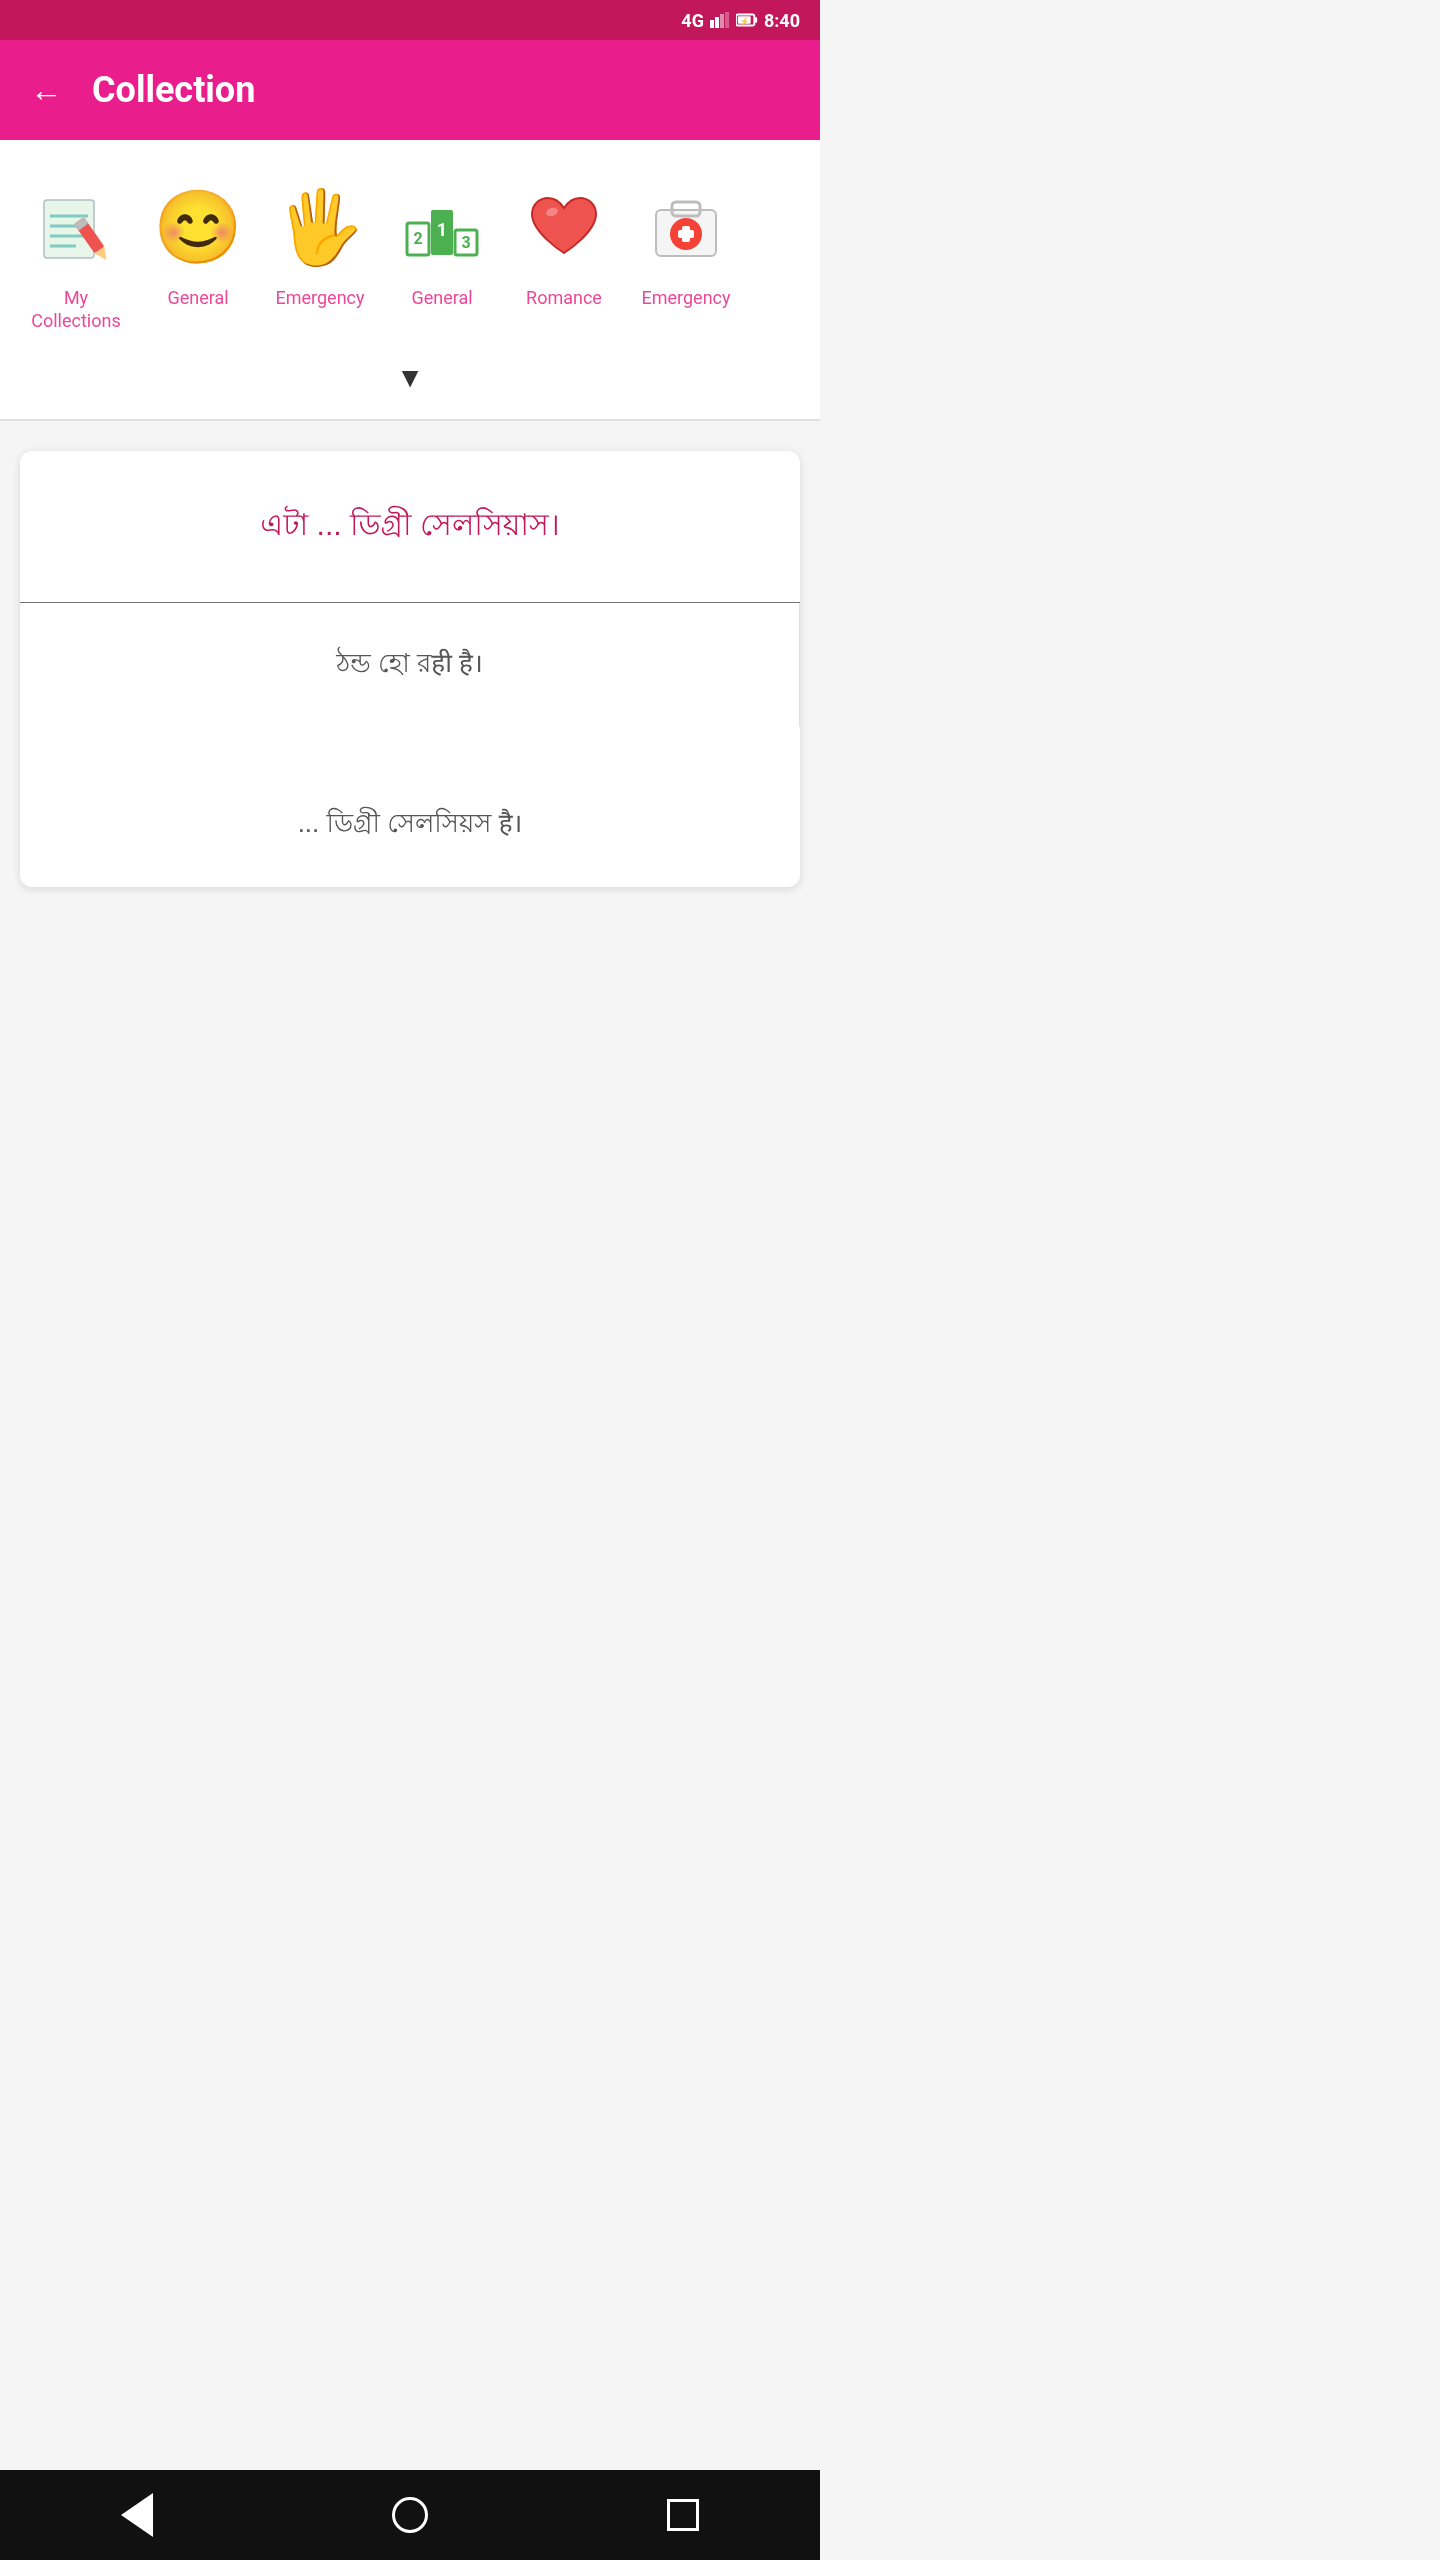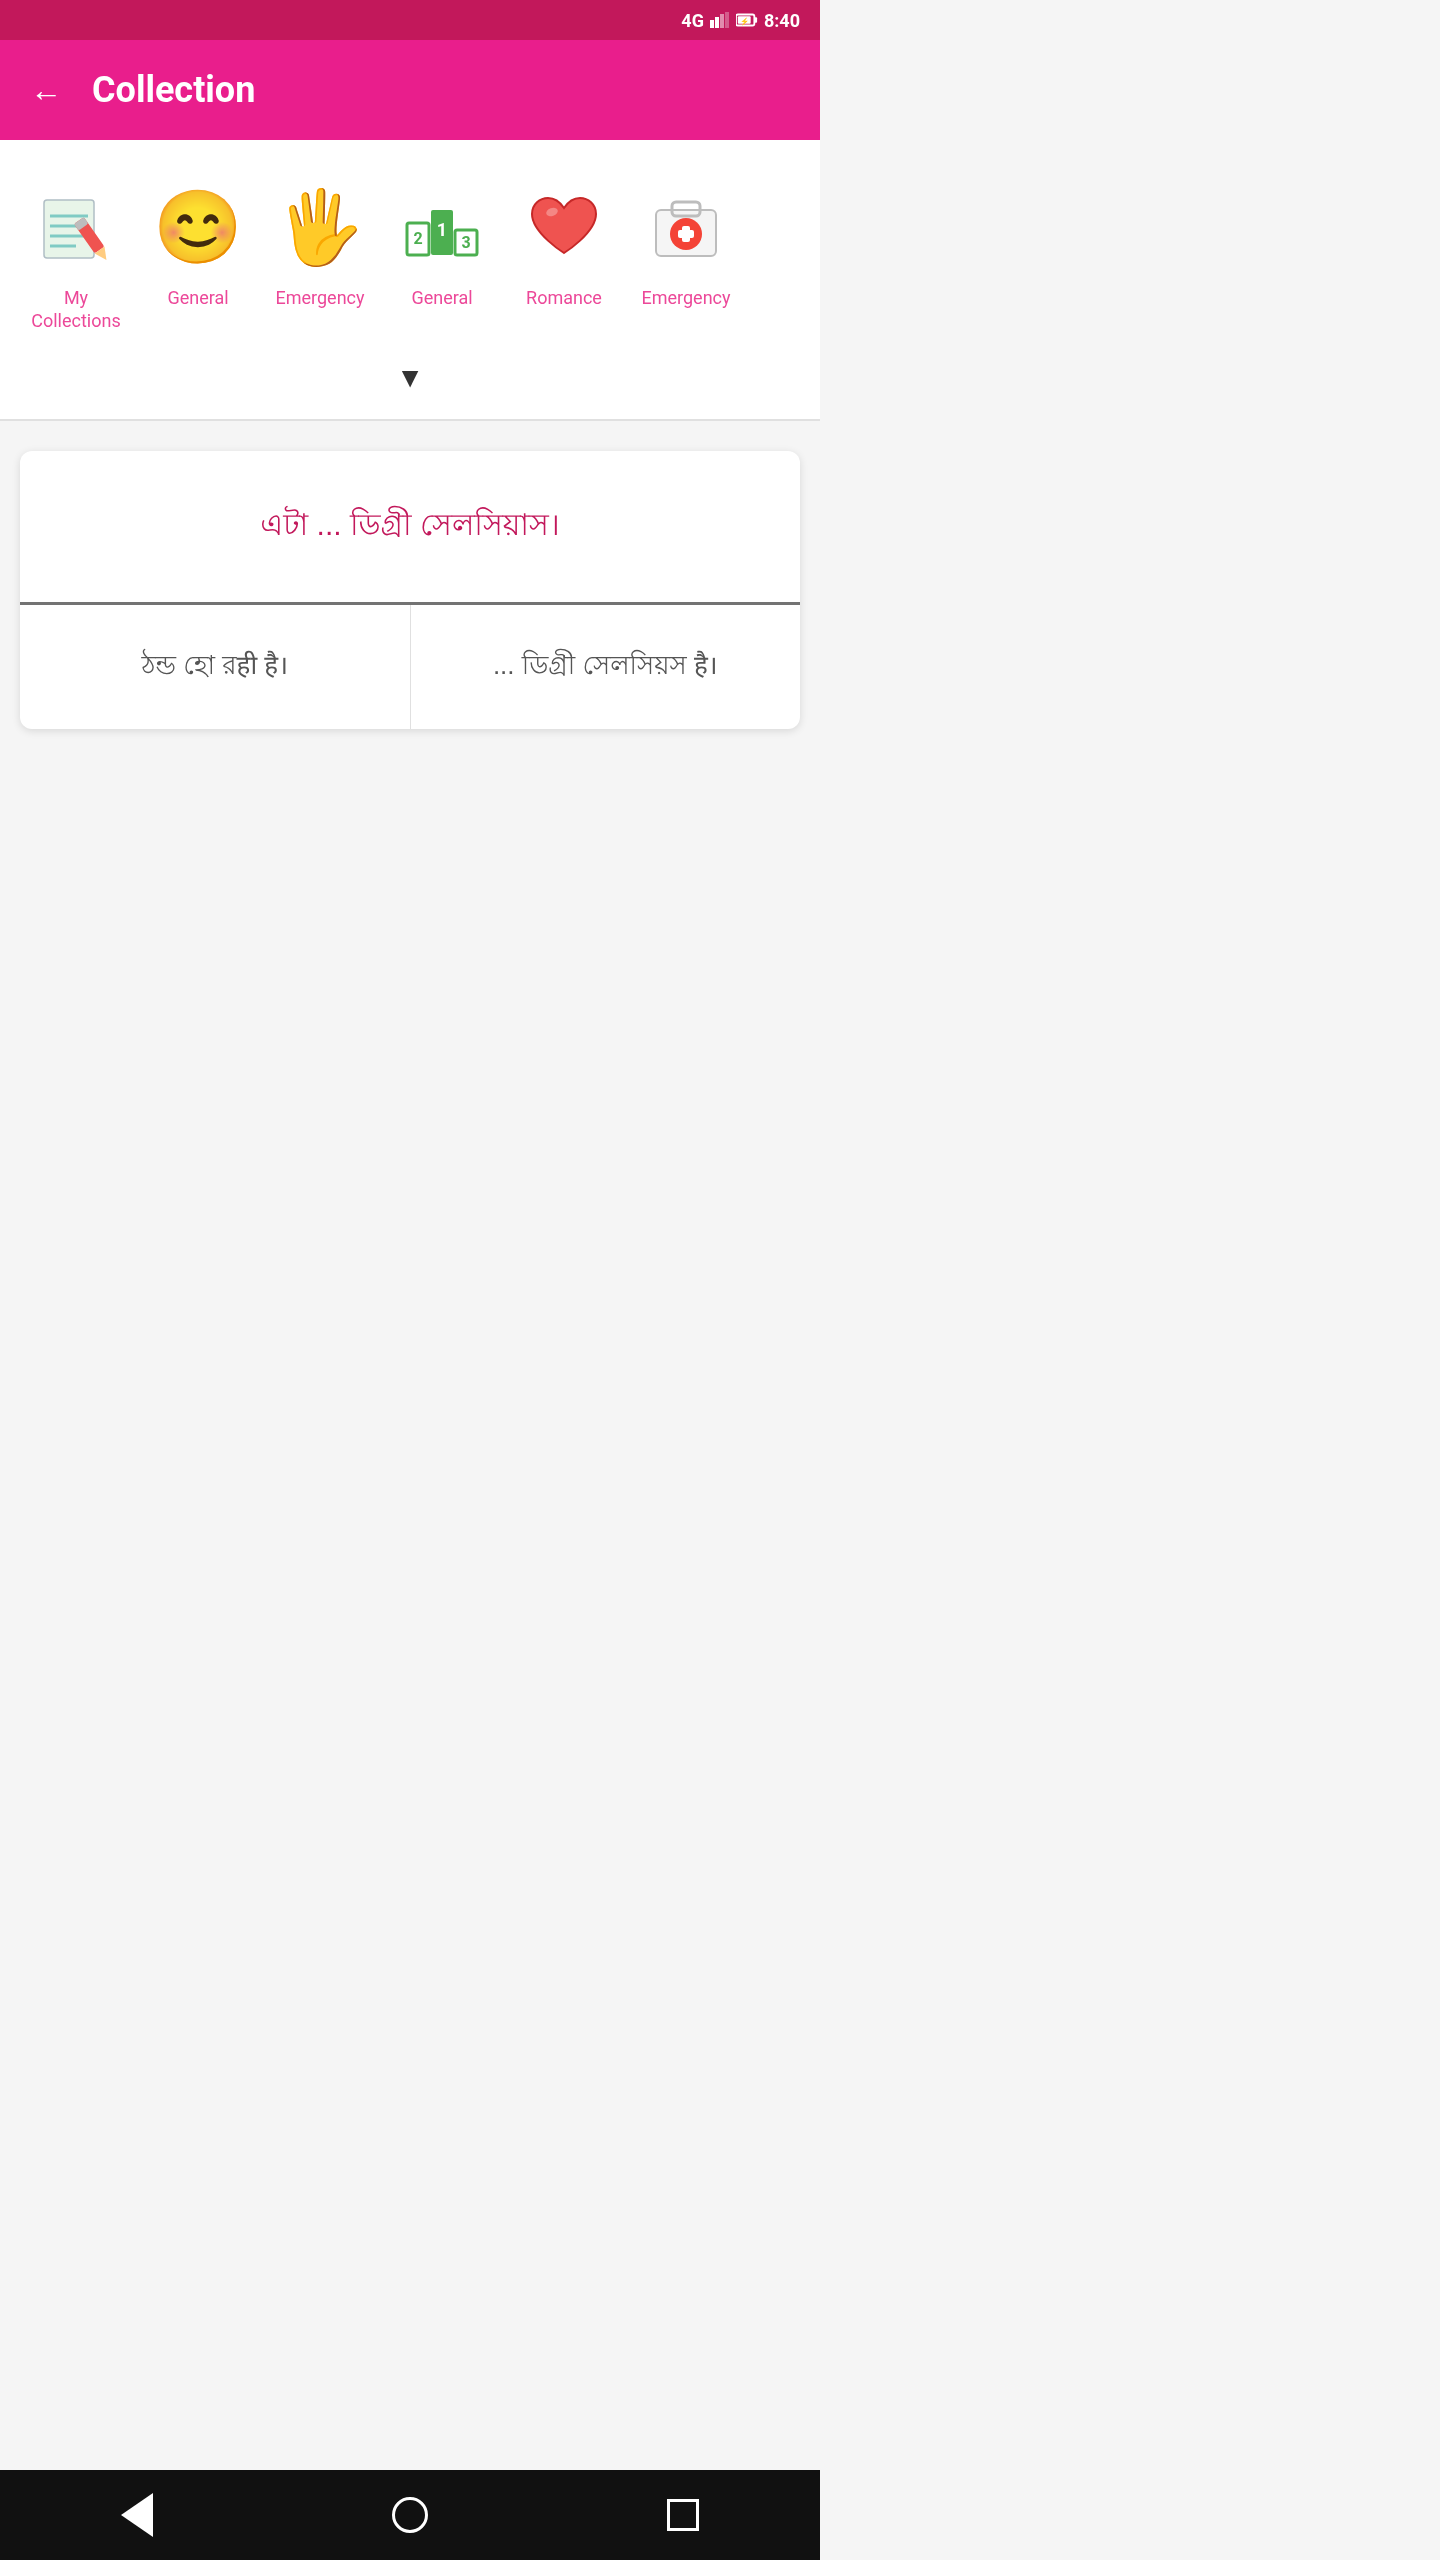--- a/index.html
+++ b/index.html
@@ -134,31 +134,32 @@
       background: white;
       border-radius: 12px;
       margin: 30px 20px;
       box-shadow: 0 2px 8px rgba(0,0,0,0.12);
       overflow: hidden;
     }
 
     .card-top {
       padding: 50px 30px 50px 30px;
       text-align: center;
-      border-bottom: 3px solid #737373;
+      border-bottom: 1px solid #737373;
     }
     .card-main-text {
       font-size: 30px;
       color: #c2185b;
       font-family: Arial, sans-serif;
     }
 
     .card-bottom {
       display: flex;
-      flex-direction: row;
+      flex-direction: column;
+      gap: 36px;
     }
     .card-bottom-left {
       flex: 1;
       padding: 40px 20px;
       text-align: center;
       border-right: 1px solid #e0e0e0;
     }
     .card-bottom-right {
       flex: 1;
       padding: 40px 20px;

